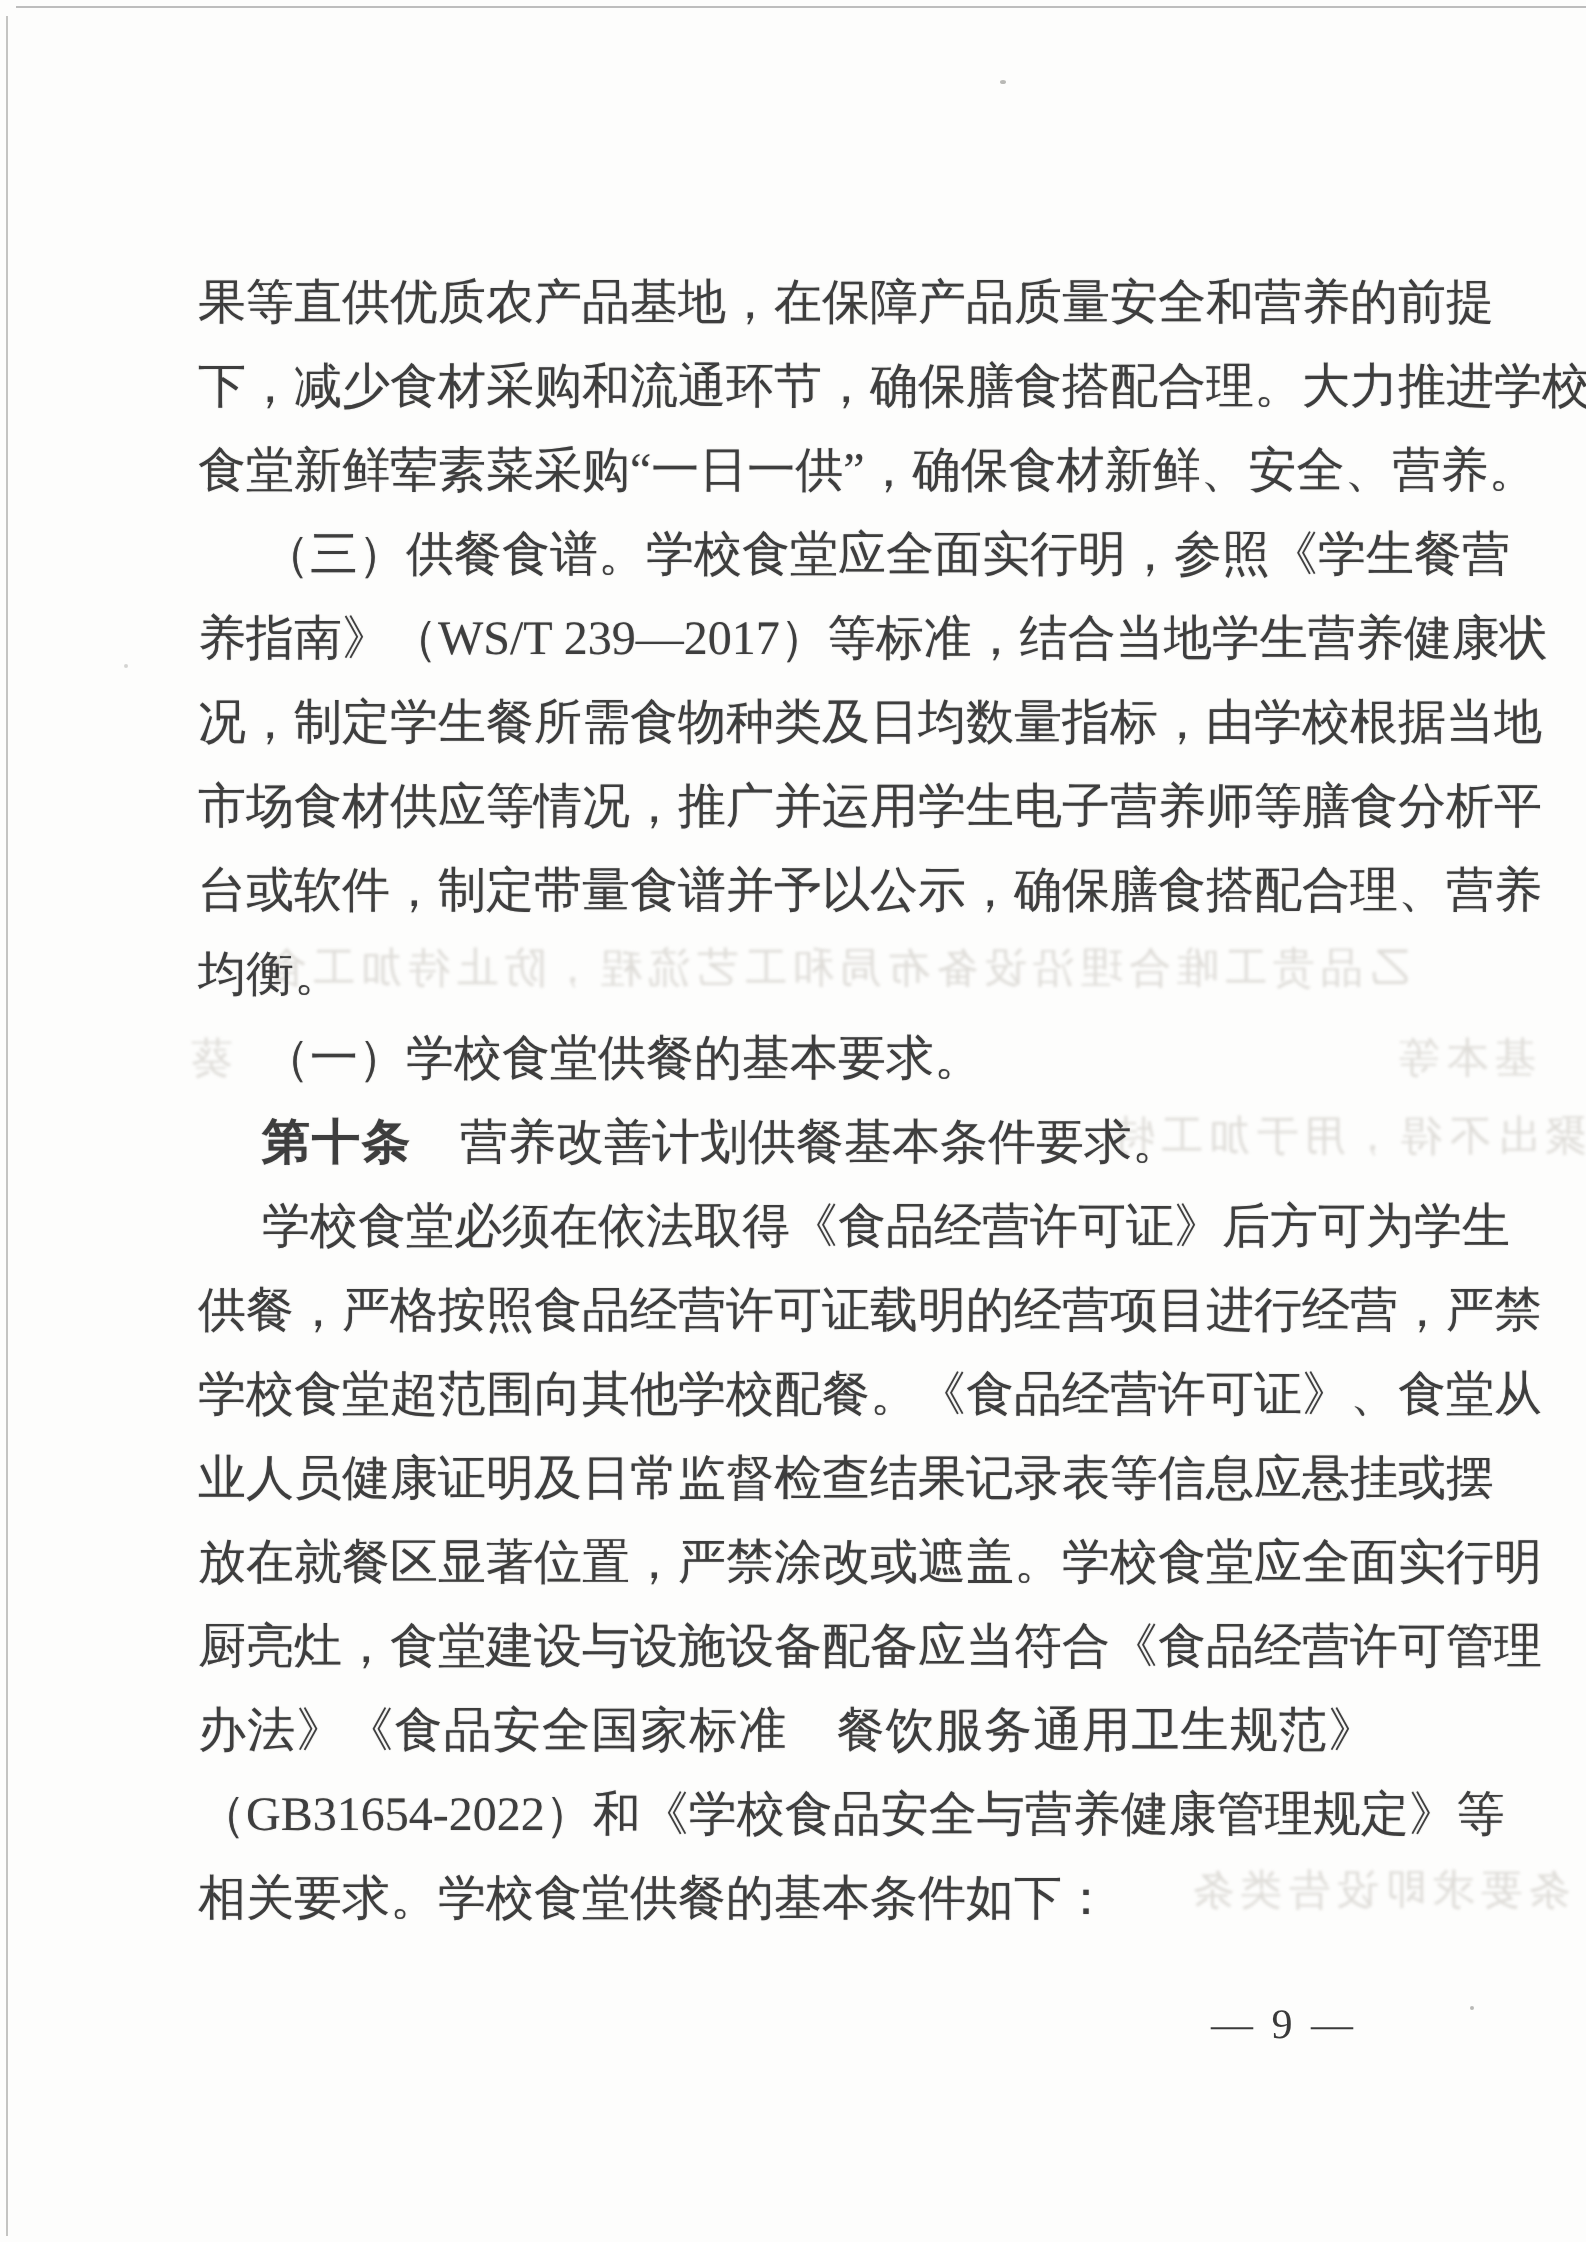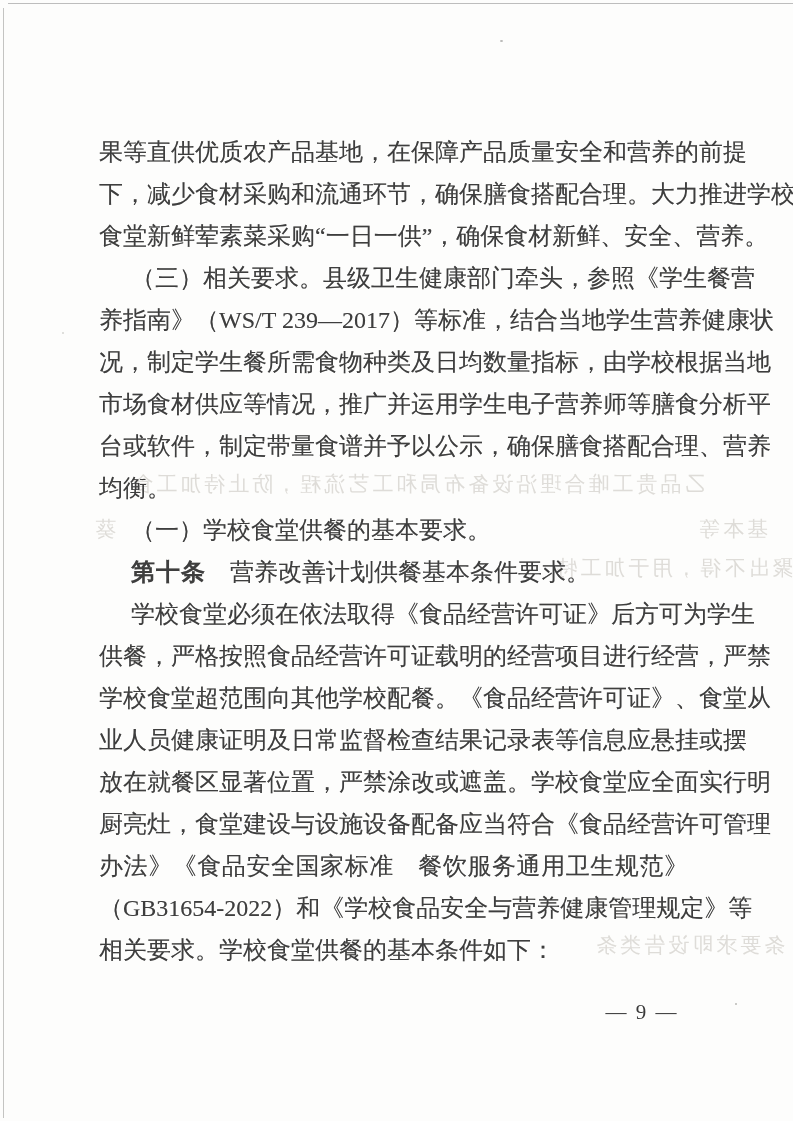--- a/index.html
+++ b/index.html
@@ -111,21 +111,21 @@
   <div class="bleed" style="left:130px; top:469px; width:575px;">乙品贵工唯合理沿设备布局和工艺流程，防止待加工食品</div>
   <div class="bleed" style="left:425px; top:553px; width:368px;">聚出不得，用于加工特</div>
   <div class="bleed" style="left:515px; top:930px; width:270px;">条要求即设告类条</div>
   <div class="bleed" style="left:648px; top:514px; width:120px;">基本等</div>
   <div class="bleed" style="left:84px; top:514px; width:32px;">葵</div>
 
   <div class="textblock">
     <div class="line">果等直供优质农产品基地，在保障产品质量安全和营养的前提</div>
     <div class="line">下，减少食材采购和流通环节，确保膳食搭配合理。大力推进学校</div>
     <div class="line">食堂新鲜荤素菜采购“一日一供”，确保食材新鲜、安全、营养。</div>
-    <div class="line ind">（三）相关要求。县级卫生健康部门牵头，参照《学生餐营</div>
+    <div class="line ind">（三）供餐食谱。学校食堂应全面实行明，参照《学生餐营</div>
     <div class="line">养指南》（WS/T 239—2017）等标准，结合当地学生营养健康状</div>
     <div class="line">况，制定学生餐所需食物种类及日均数量指标，由学校根据当地</div>
     <div class="line">市场食材供应等情况，推广并运用学生电子营养师等膳食分析平</div>
     <div class="line">台或软件，制定带量食谱并予以公示，确保膳食搭配合理、营养</div>
     <div class="line nj">均衡。</div>
     <div class="line nj ind">（一）学校食堂供餐的基本要求。</div>
     <div class="line nj ind"><span class="art-num">第十条</span><span>　营养改善计划供餐基本条件要求。</span></div>
     <div class="line ind">学校食堂必须在依法取得《食品经营许可证》后方可为学生</div>
     <div class="line">供餐，严格按照食品经营许可证载明的经营项目进行经营，严禁</div>
     <div class="line">学校食堂超范围向其他学校配餐。《食品经营许可证》、食堂从</div>

